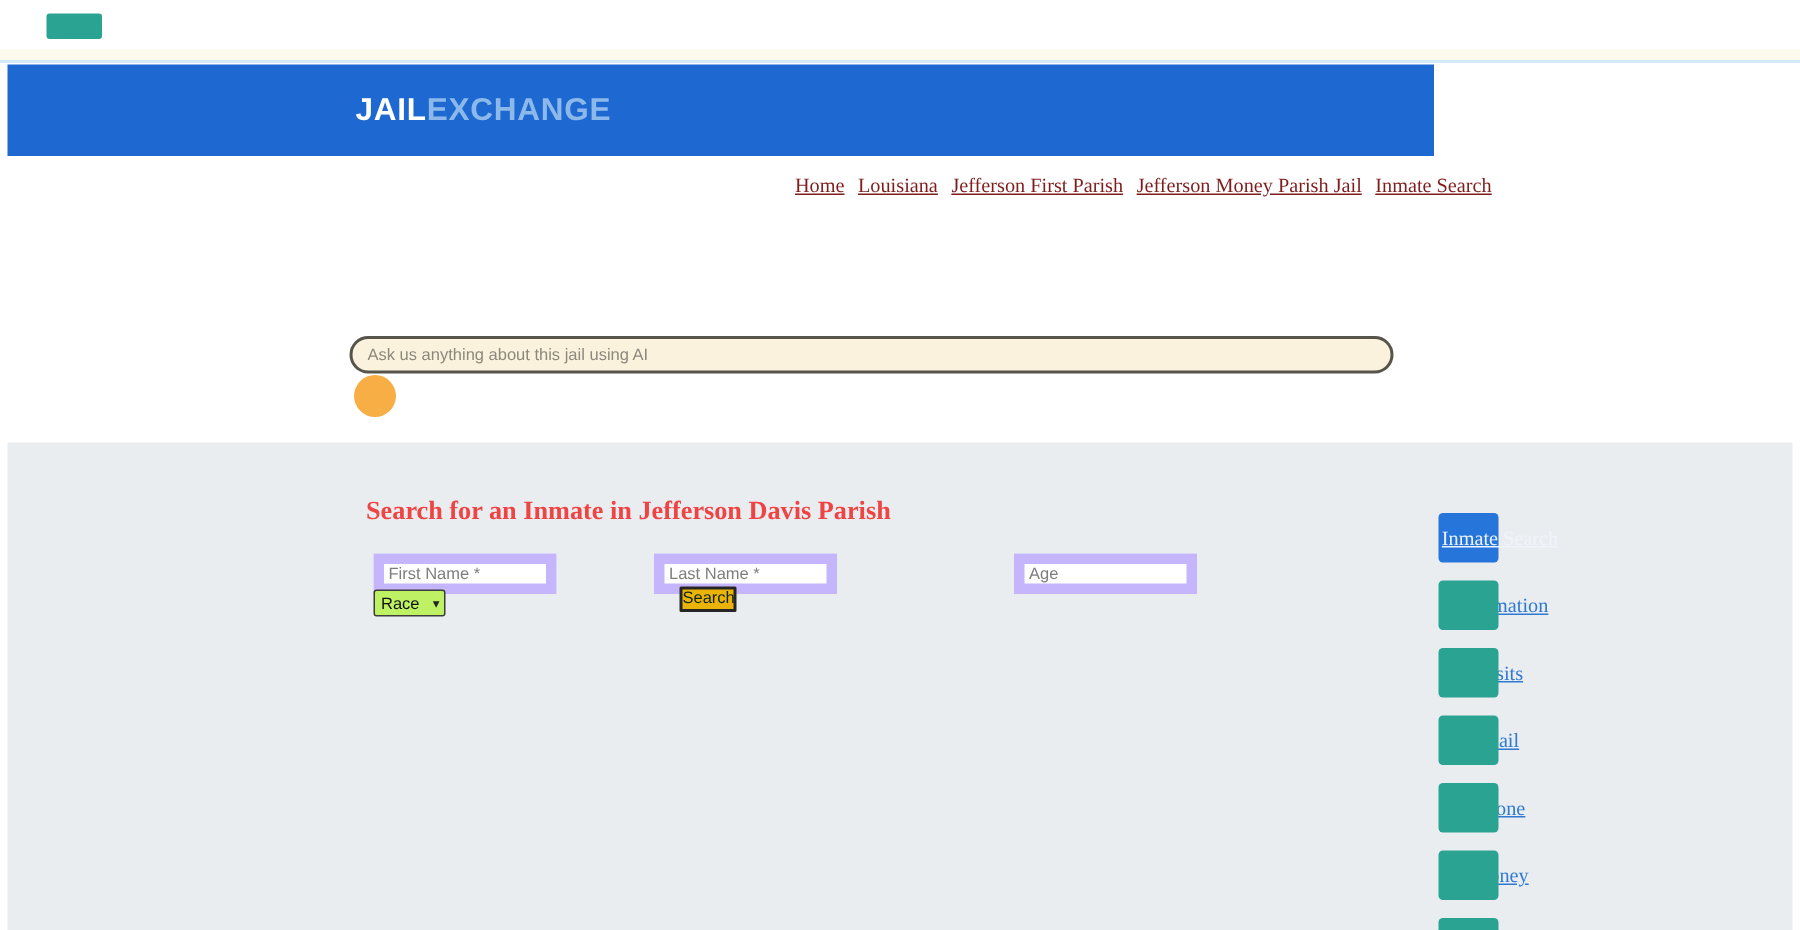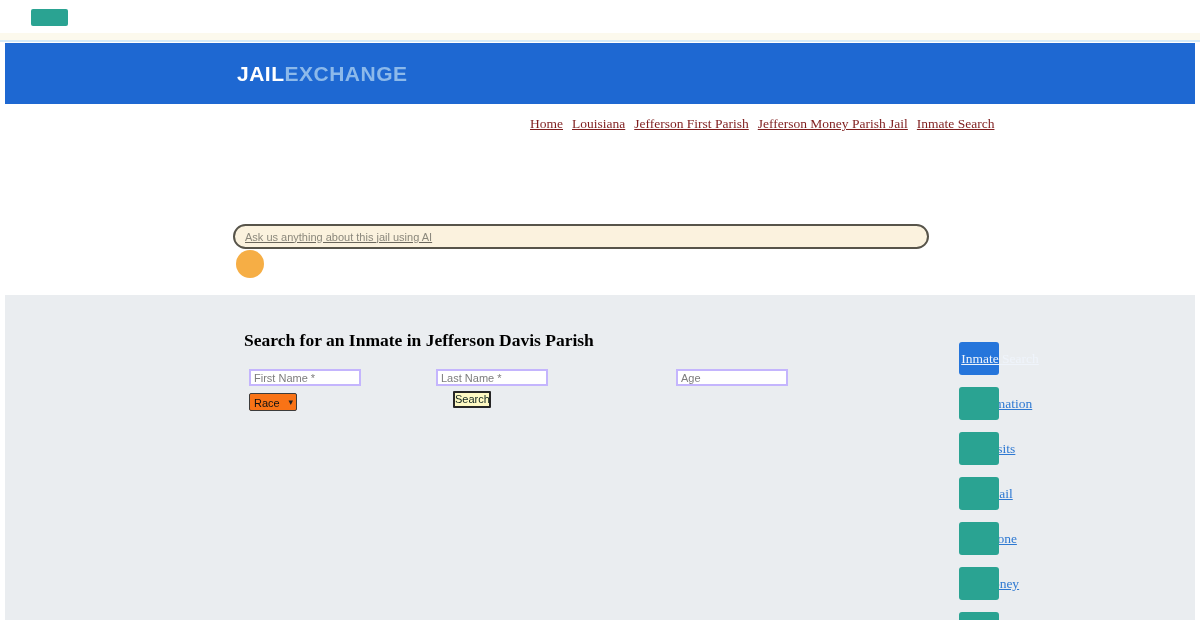--- a/index.html
+++ b/index.html
@@ -9,66 +9,66 @@
   }
   .abs{position:absolute}
 
   
   .mini-btn{left:31px;top:9px;width:37px;height:17px;background:#2AA392;border-radius:2px}
 
   
   .accent-strip{left:0;top:33px;width:1200px;height:7px;background:#FCF9ED;border-bottom:2px solid #D5EAF8}
 
   
-  .header{left:5px;top:43px;width:1190px;height:61px;background:#1E68D2}
+  .header{left:5px;top:43px;width:951px;height:61px;background:#1E68D2}
   .logo{position:absolute;left:232px;top:50%;transform:translateY(-50%);
     font-size:21px;font-weight:bold;letter-spacing:.5px;cursor:pointer}
   .logo-jail{color:#ffffff}
   .logo-exchange{color:#8CB9EA}
 
   
   .breadcrumb{left:530px;top:116px;display:flex;gap:9px;white-space:nowrap}
   .crumb{font-family:"Liberation Serif",serif;font-size:13.5px;color:#7f1d1d;text-decoration:underline;cursor:pointer}
 
   
   .ai-bar{
     left:233px;top:224px;width:672px;height:21px;
     background:#FBF2DE;border:2px solid #57544A;border-radius:13px;
-    padding:0 10px;font-size:11px;color:#6b675c;outline:none;text-decoration:underline;
+    padding:0 10px;font-size:11px;color:#6b675c;outline:none;
   }
   .ai-bar::placeholder{color:#8B887C;opacity:1}
   .chat-circle{left:236px;top:250px;width:28px;height:28px;border-radius:50%;background:#F6AE45;cursor:pointer}
 
   
   .panel{left:5px;top:295px;width:1190px;height:325px;background:#EAEDF0}
 
   .title{position:absolute;left:244px;top:330px;margin:0;
-    font-family:"Liberation Serif",serif;font-size:17.5px;font-weight:bold;color:#000000}
+    font-family:"Liberation Serif",serif;font-size:17.5px;font-weight:bold;color:#ef4444}
 
   .inp{
     position:absolute;top:369px;width:102px;height:11px;
-    border:2px solid #c4b5fd;background:#ffffff;font-size:11px;color:#333;
+    border:7px solid #c4b5fd;background:#ffffff;font-size:11px;color:#333;
     padding:1px 3px;outline:none;
   }
   .inp::placeholder{color:#7d7d7d;opacity:1}
   .inp.fn{left:249px}
   .inp.ln{left:436px}
   .inp.age{left:676px}
 
   .race{
     position:absolute;left:249px;top:393px;width:39px;height:15px;
-    background:#f97316;border:1px solid #3c3c3c;border-radius:2px;
+    background:#bef264;border:1px solid #3c3c3c;border-radius:2px;
     font-size:11px;color:#111;padding:1px 3px 0 4px;cursor:pointer;
     display:flex;align-items:center;justify-content:space-between;
   }
   .race .chev{font-size:9px;color:#222;line-height:1}
 
   .search-btn{
     position:absolute;left:453px;top:391px;width:38px;height:17px;
-    background:#fef9c3;border:2px solid #262626;border-radius:1px;
+    background:#eab308;border:2px solid #262626;border-radius:1px;
     font-family:"Liberation Sans",sans-serif;font-size:11px;color:#10241f;
     padding:0;cursor:pointer;line-height:1;
   }
 
   
   .side-item{position:absolute;left:959px;width:40px;height:33px}
   .side-tile{position:absolute;left:0;top:0;width:40px;height:33px;border-radius:3px;background:#2AA392;z-index:2;cursor:pointer}
   .side-tile.blue{background:#2575DB}
   .side-link{
     position:absolute;left:-25px;top:9px;width:132px;text-align:center;

